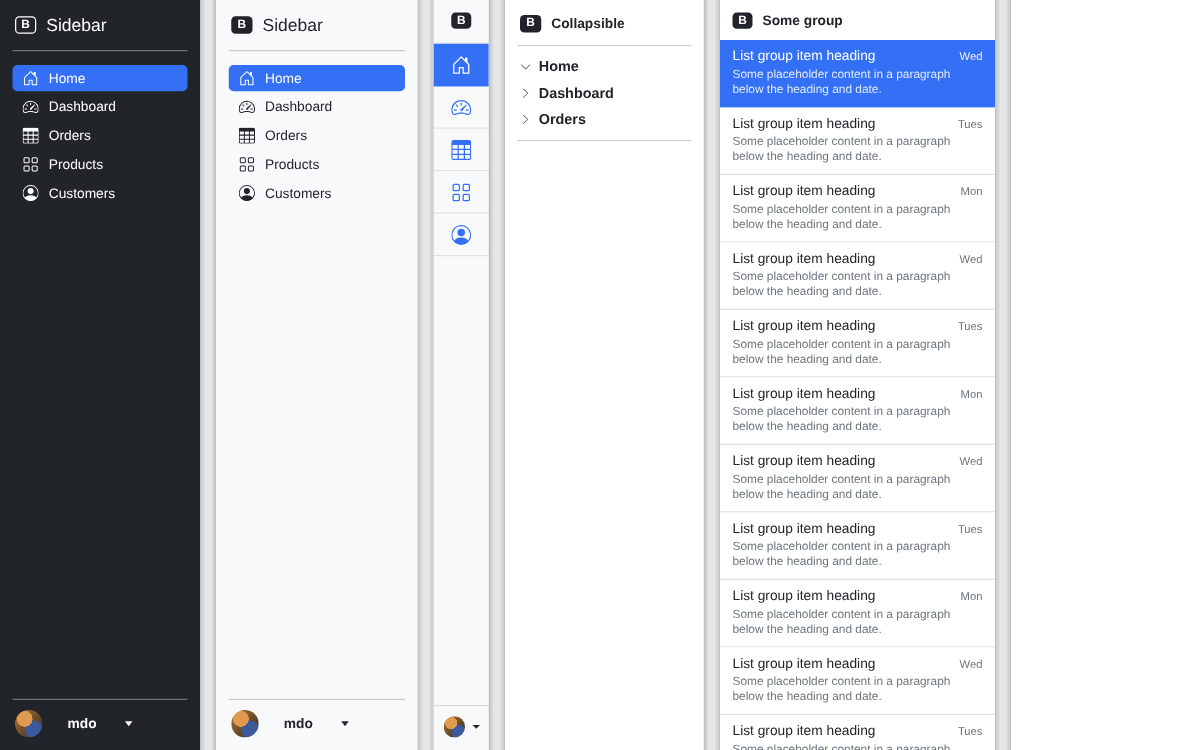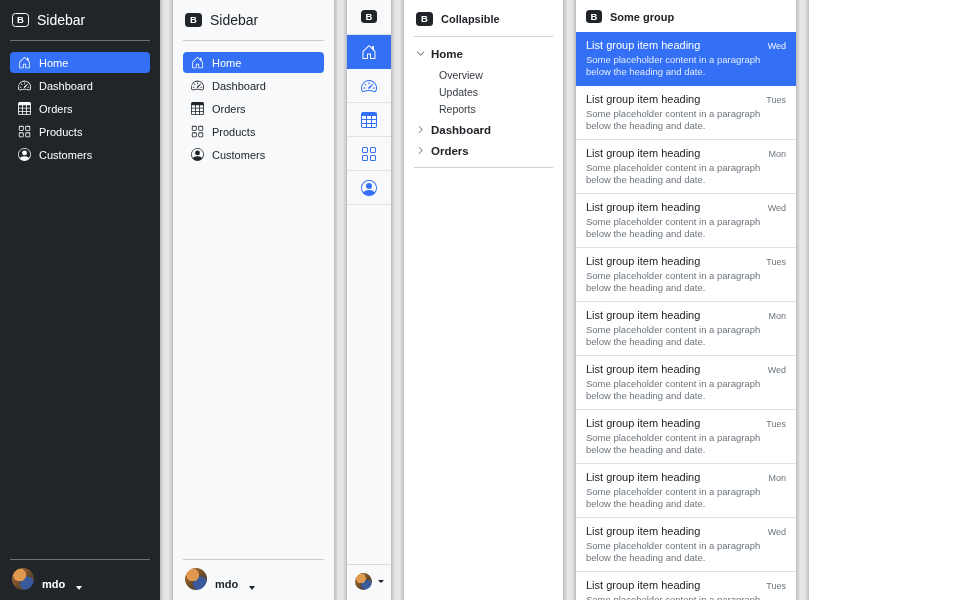--- a/index.html
+++ b/index.html
@@ -30,21 +30,21 @@
   hr.rule { border:0; border-top:1px solid; margin:8px 0; width:100%; }
   .spacer { flex:1 1 auto; }
   .avatar {
     border-radius:50%; flex-shrink:0;
     background:
       radial-gradient(circle at 35% 32%, #e09a50 0 30%, rgba(0,0,0,0) 31%),
       radial-gradient(circle at 68% 70%, #3a5a9c 0 32%, rgba(0,0,0,0) 33%),
       linear-gradient(135deg, #b5763a 0%, #6b4a26 55%, #23304f 100%);
   }
   .caret { width:0; height:0; border-left:3.5px solid transparent; border-right:3.5px solid transparent; border-top:4px solid currentColor; margin-left:3px; }
-  .user-row { display:flex; align-items:flex-end; gap:8px; padding:0 2px; cursor:pointer; }
+  .user-row { display:flex; align-items:center; gap:20px; padding:0 2px; cursor:pointer; }
   .user-row .avatar { width:22px; height:22px; }
   .user-name { font-size:11px; font-weight:700; }
 
   
   .sb { width:160px; padding:10px; }
   .sb-dark { background:var(--dark); color:#fff; }
   .sb-dark hr.rule { border-color:rgba(255,255,255,.35); }
   .sb-light { width:161px; background:var(--light); color:#212529; }
   .sb-light hr.rule { border-color:rgba(0,0,0,.18); }
   ul.nav { list-style:none; margin:3px 0 0; padding:0; }
@@ -328,34 +328,20 @@
   </div>
   <hr class="rule">
   <ul class="c-list">
     <li>
       <button class="c-row">
         <svg>
             <use href="#chevron-down-icon"></use>
           </svg>
         <span>Home</span>
       </button>
-      <ul class="c-sub">
-
-          <li>
-            <a>Overview</a>
-          </li>
-
-          <li>
-            <a>Updates</a>
-          </li>
-
-          <li>
-            <a>Reports</a>
-          </li>
-        </ul>
     </li>
     <li>
       <button class="c-row">
         <svg>
             <use href="#chevron-right-icon"></use>
           </svg>
         <span>Dashboard</span>
       </button>
     </li>
     <li>

